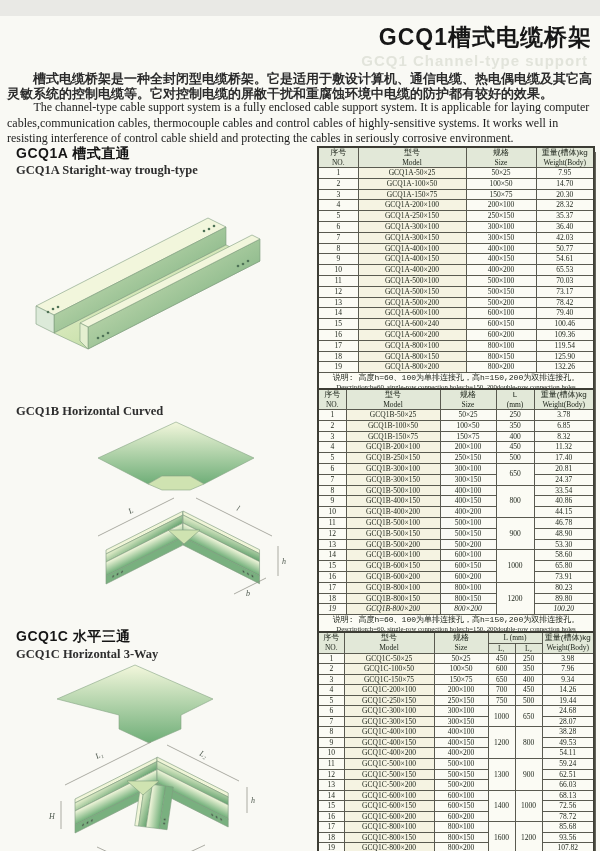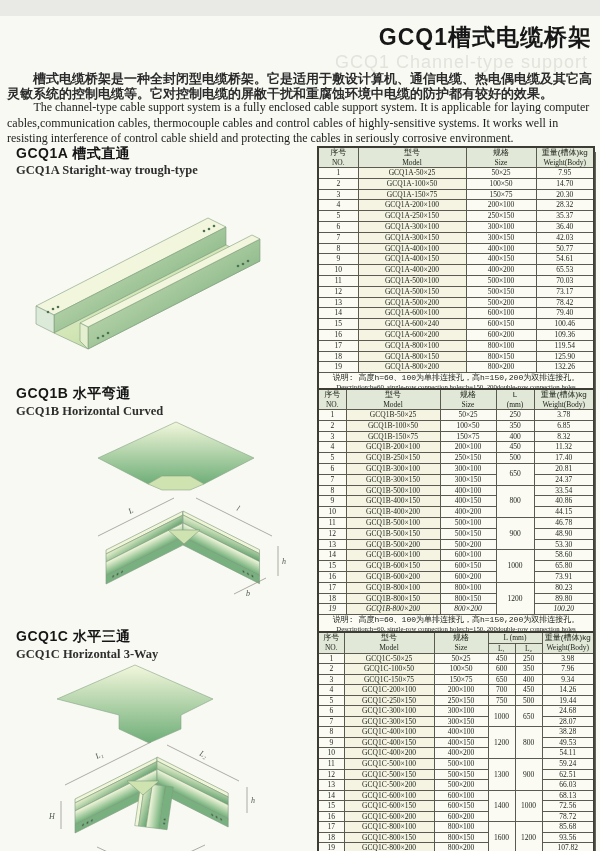--- a/index.html
+++ b/index.html
@@ -1,21 +1,21 @@
 <!DOCTYPE html>
 <html><head>
 <meta charset="utf-8">
 <style>
   html,body{margin:0;padding:0;}
   body{background:#e9e9e5;font-family:"Liberation Sans",sans-serif;}
   .page{position:relative;width:600px;height:851px;margin:16px auto;background:#f9f9f4;overflow:hidden;}
   .scan-edge{position:absolute;left:594px;top:136px;width:2px;height:715px;background:#4a4a40;opacity:.85;}
 
   .doc-title{position:absolute;top:6px;right:8px;font-size:23px;font-weight:bold;color:#171717;letter-spacing:1px;}
-  .watermark{position:absolute;top:36px;right:12px;font-size:18px;font-weight:normal;color:#e2e4db;letter-spacing:1px;}
+  .watermark{position:absolute;top:36px;right:12px;font-size:15px;font-weight:bold;color:#e2e4db;letter-spacing:1px;}
 
   .intro-cn{position:absolute;left:7px;right:7px;top:55px;font-size:13px;font-weight:bold;line-height:15px;color:#2b2b2b;text-indent:2em;margin:0;}
   .intro-en{position:absolute;left:7px;right:7px;top:84px;font-family:"Liberation Serif",serif;font-size:12px;line-height:15.5px;color:#1c1c1c;text-indent:2.2em;margin:0;}
 
   .sec-head-cn{position:absolute;font-size:14px;font-weight:bold;color:#161616;letter-spacing:.5px;}
   .sec-head-en{position:absolute;font-family:"Liberation Serif",serif;font-size:12.5px;font-weight:bold;color:#2e2e2e;}
 
   
   table.spec{position:absolute;left:317px;width:276px;border-collapse:collapse;table-layout:fixed;
              border:2px solid #3c3c34;background:#fbfbf4;}
@@ -234,21 +234,20 @@
     <tfoot>
       <tr>
         <td class="note" colspan="4">
           <div class="ncn">说明: 高度h=60、100为单排连接孔，高h=150,200为双排连接孔。</div>
             <div class="nen">Description:h=60, single-row connection holes;h=150, 200double-row connection holes</div>
         </td>
       </tr>
     </tfoot>
   </table>
 
-  <div class="sec-head-cn" style="left:16px;top:369px;">GCQ1B 水平弯通</div>
   <div class="sec-head-en" style="left:16px;top:388px;">GCQ1B Horizontal Curved</div>
 
   <svg class="draw" style="left:88px;top:402px;" width="205" height="205" viewBox="0 0 205 205">
     <defs>
       <linearGradient id="gB1" x1="0" y1="0" x2="0" y2="1">
         <stop offset="0" stop-color="#f3f7dc"></stop>
           <stop offset="1" stop-color="#6fae78"></stop>
       </linearGradient>
       <linearGradient id="gB2" x1="0" y1="0" x2="1" y2="1">
         <stop offset="0" stop-color="#e9f2cf"></stop>

